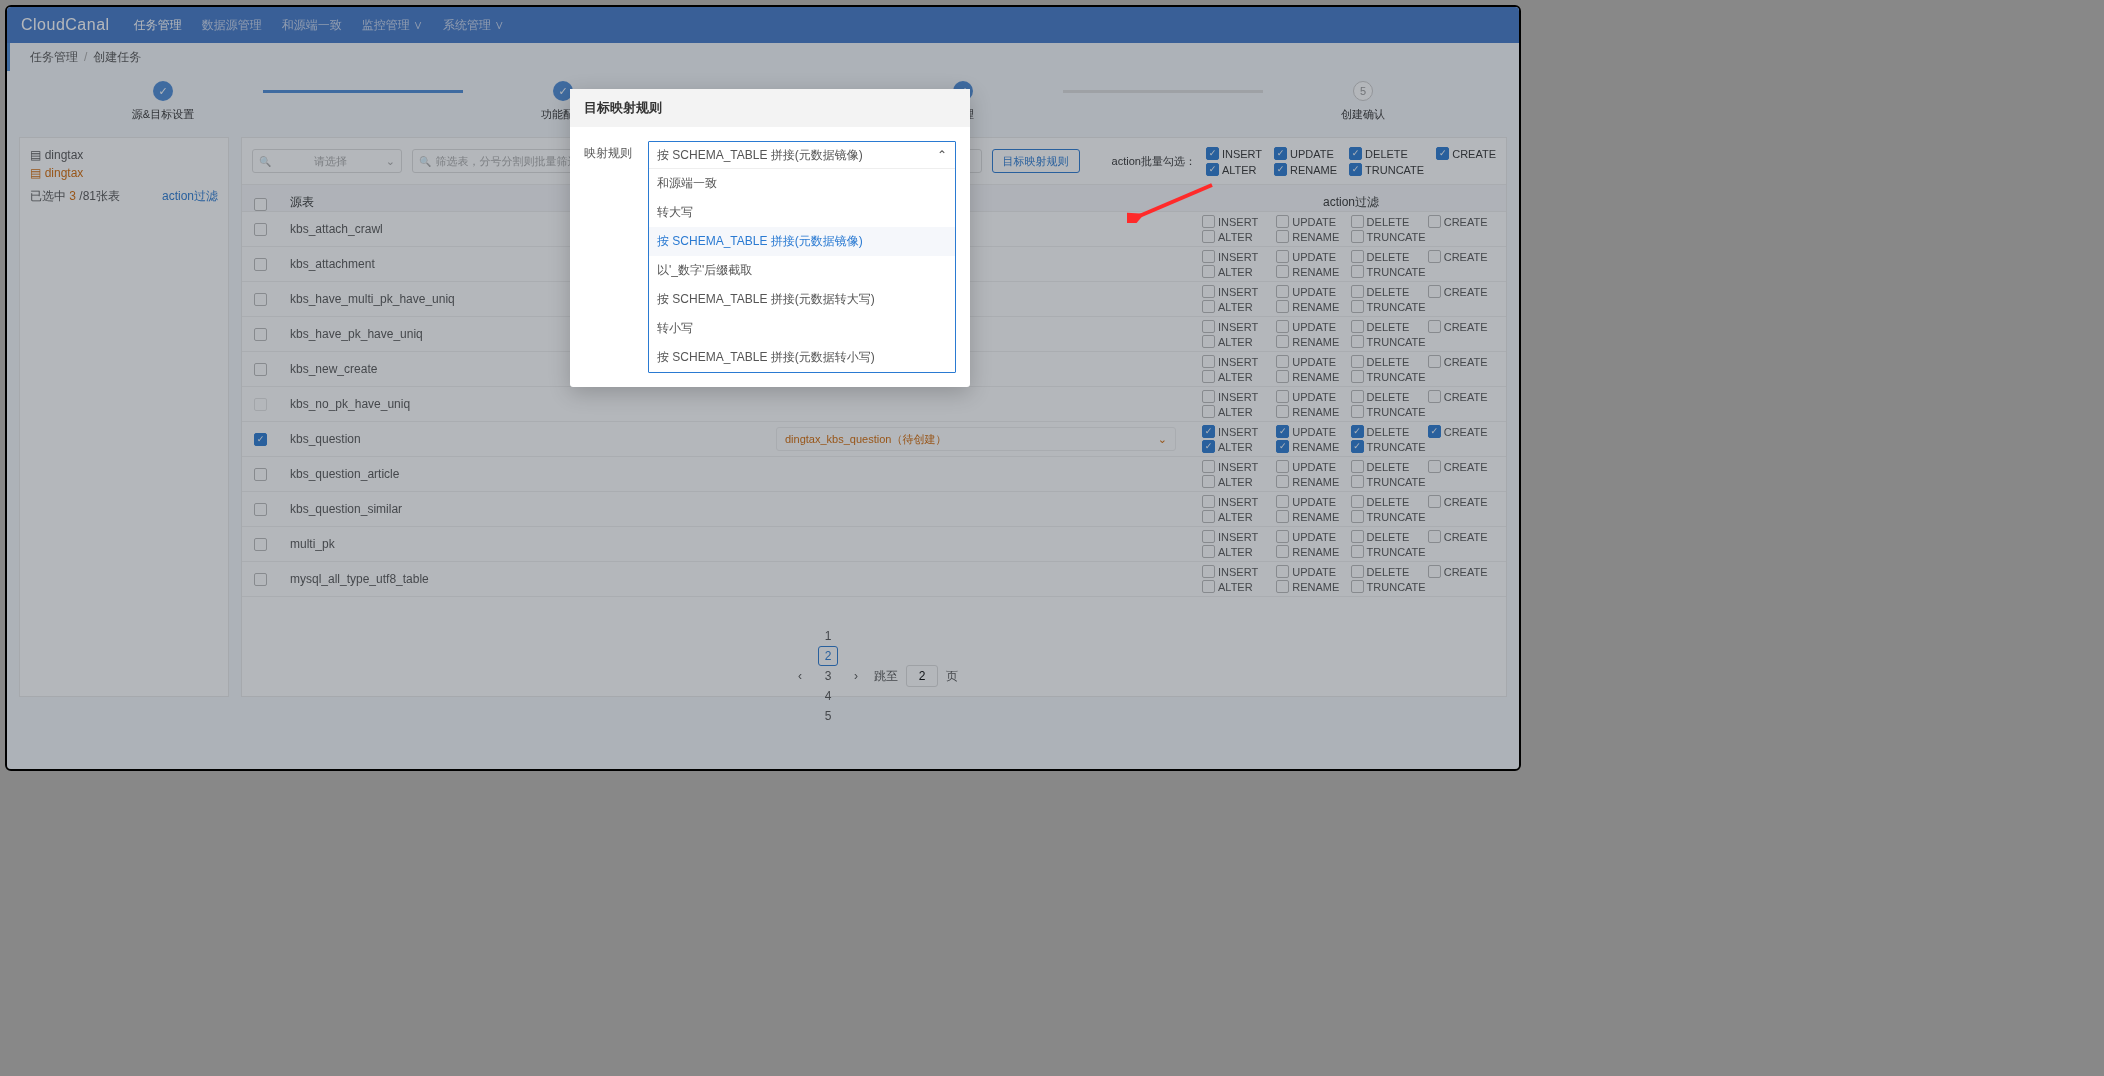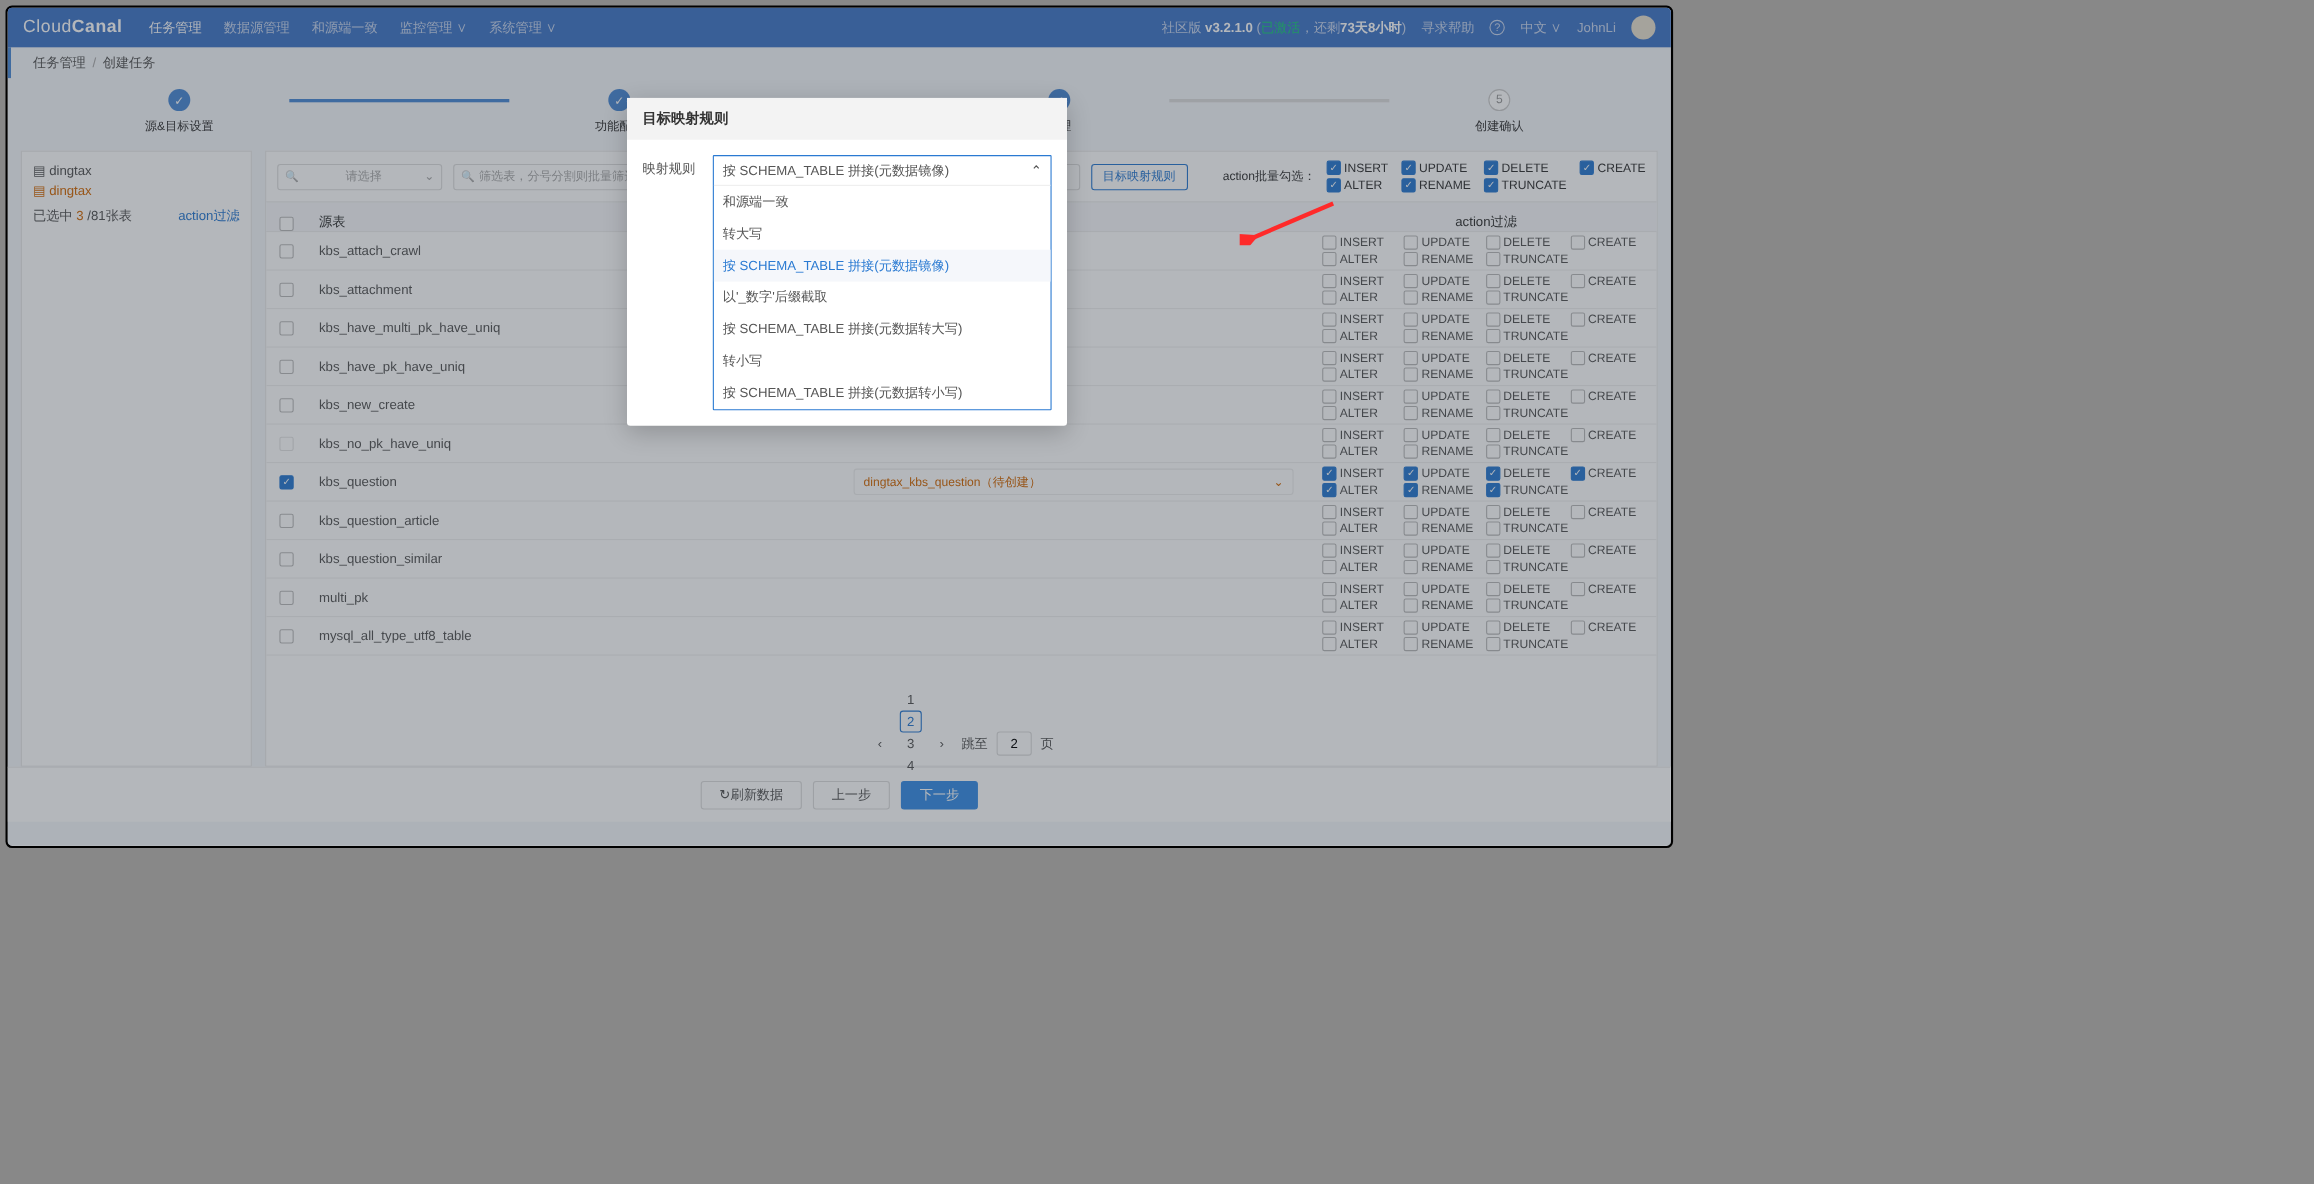--- a/index.html
+++ b/index.html
@@ -1,20 +1,20 @@
 <!DOCTYPE html>
 <html><head>
 <meta charset="utf-8">
 <style>
   *{box-sizing:border-box;font-family:-apple-system,BlinkMacSystemFont,"PingFang SC","Microsoft YaHei",sans-serif}
   body{margin:0;background:#888;padding:5px}
   .app{width:1516px;height:766px;background:#f5f7fa;border:2px solid #000;border-radius:6px;overflow:hidden;position:relative}
   .topbar{height:36px;background:#4378c8;color:#fff;display:flex;align-items:center;padding:0 14px;font-size:12px}
   .logo{font-size:16px;font-weight:400;margin-right:24px;letter-spacing:.5px}
-  .logo b{font-weight:700}
+  .logo b{font-weight:400}
   .navitem{margin-right:20px;color:#c8d6ee;cursor:pointer}
   .navitem.active{color:#fff;font-weight:500}
   .topright{margin-left:auto;display:flex;align-items:center;gap:14px;color:#c8d6ee}
   .topright .ver b{color:#fff}
   .topright .g{color:#1ecb7b}
   .circle{width:14px;height:14px;border:1px solid #c8d6ee;border-radius:50%;display:inline-flex;align-items:center;justify-content:center;font-size:10px}
   .avatar{width:22px;height:22px;border-radius:50%;background:#e8e0d0}
   .bc{height:28px;padding:0 20px;display:flex;align-items:center;font-size:12px;color:#555;border-left:3px solid #4c8bd6}
   .bc .sep{margin:0 6px;color:#aaa}
   .steps{height:66px;display:flex;align-items:flex-start;justify-content:center;gap:0;padding-top:10px}
@@ -78,31 +78,20 @@
 </head>
 <body>
 
 <div class="app">
 
   <div class="topbar">
     <span class="logo">
       <span>Cloud</span><b>Canal</b>
     </span>
     <span id="navhost"><span class="navitem active">任务管理</span><span class="navitem">数据源管理</span><span class="navitem">和源端一致</span><span class="navitem">监控管理 ∨</span><span class="navitem">系统管理 ∨</span></span>
-    <div class="topright">
-      <span class="ver">
-        <span>社区版 </span><b>v3.2.1.0</b>
-        <span> (</span><span class="g">已激活</span><span>，还剩</span><b>73天8小时</b><span>)</span>
-      </span>
-      <span>寻求帮助</span>
-      <span class="circle">?</span>
-      <span>中文 ∨</span>
-      <span>JohnLi</span>
-      <span class="avatar"></span>
-    </div>
   </div>
 
   <div class="bc">
     <span>任务管理</span>
     <span class="sep">/</span>
     <span>创建任务</span>
   </div>
 
   <div class="steps">
     <div class="step">
@@ -360,25 +349,20 @@
             <span class="pg">5</span>
           </span>
         <span class="pg">›</span>
         <span>跳至</span>
         <input class="pginput" value="2" style="">
         <span>页</span>
       </div>
     </div>
   </div>
 
-  <div class="footer">
-    <button class="btn def">↻刷新数据</button>
-    <button class="btn def">上一步</button>
-    <button class="btn pri">下一步</button>
-  </div>
 
   <div class="mask"></div>
   <div class="modal">
     <div class="mhead">目标映射规则</div>
     <div class="mbody">
       <div class="mrow">
         <div class="mlab">映射规则</div>
         <div class="msel">
           <div class="mselhd">
             <span>按 SCHEMA_TABLE 拼接(元数据镜像)</span>

